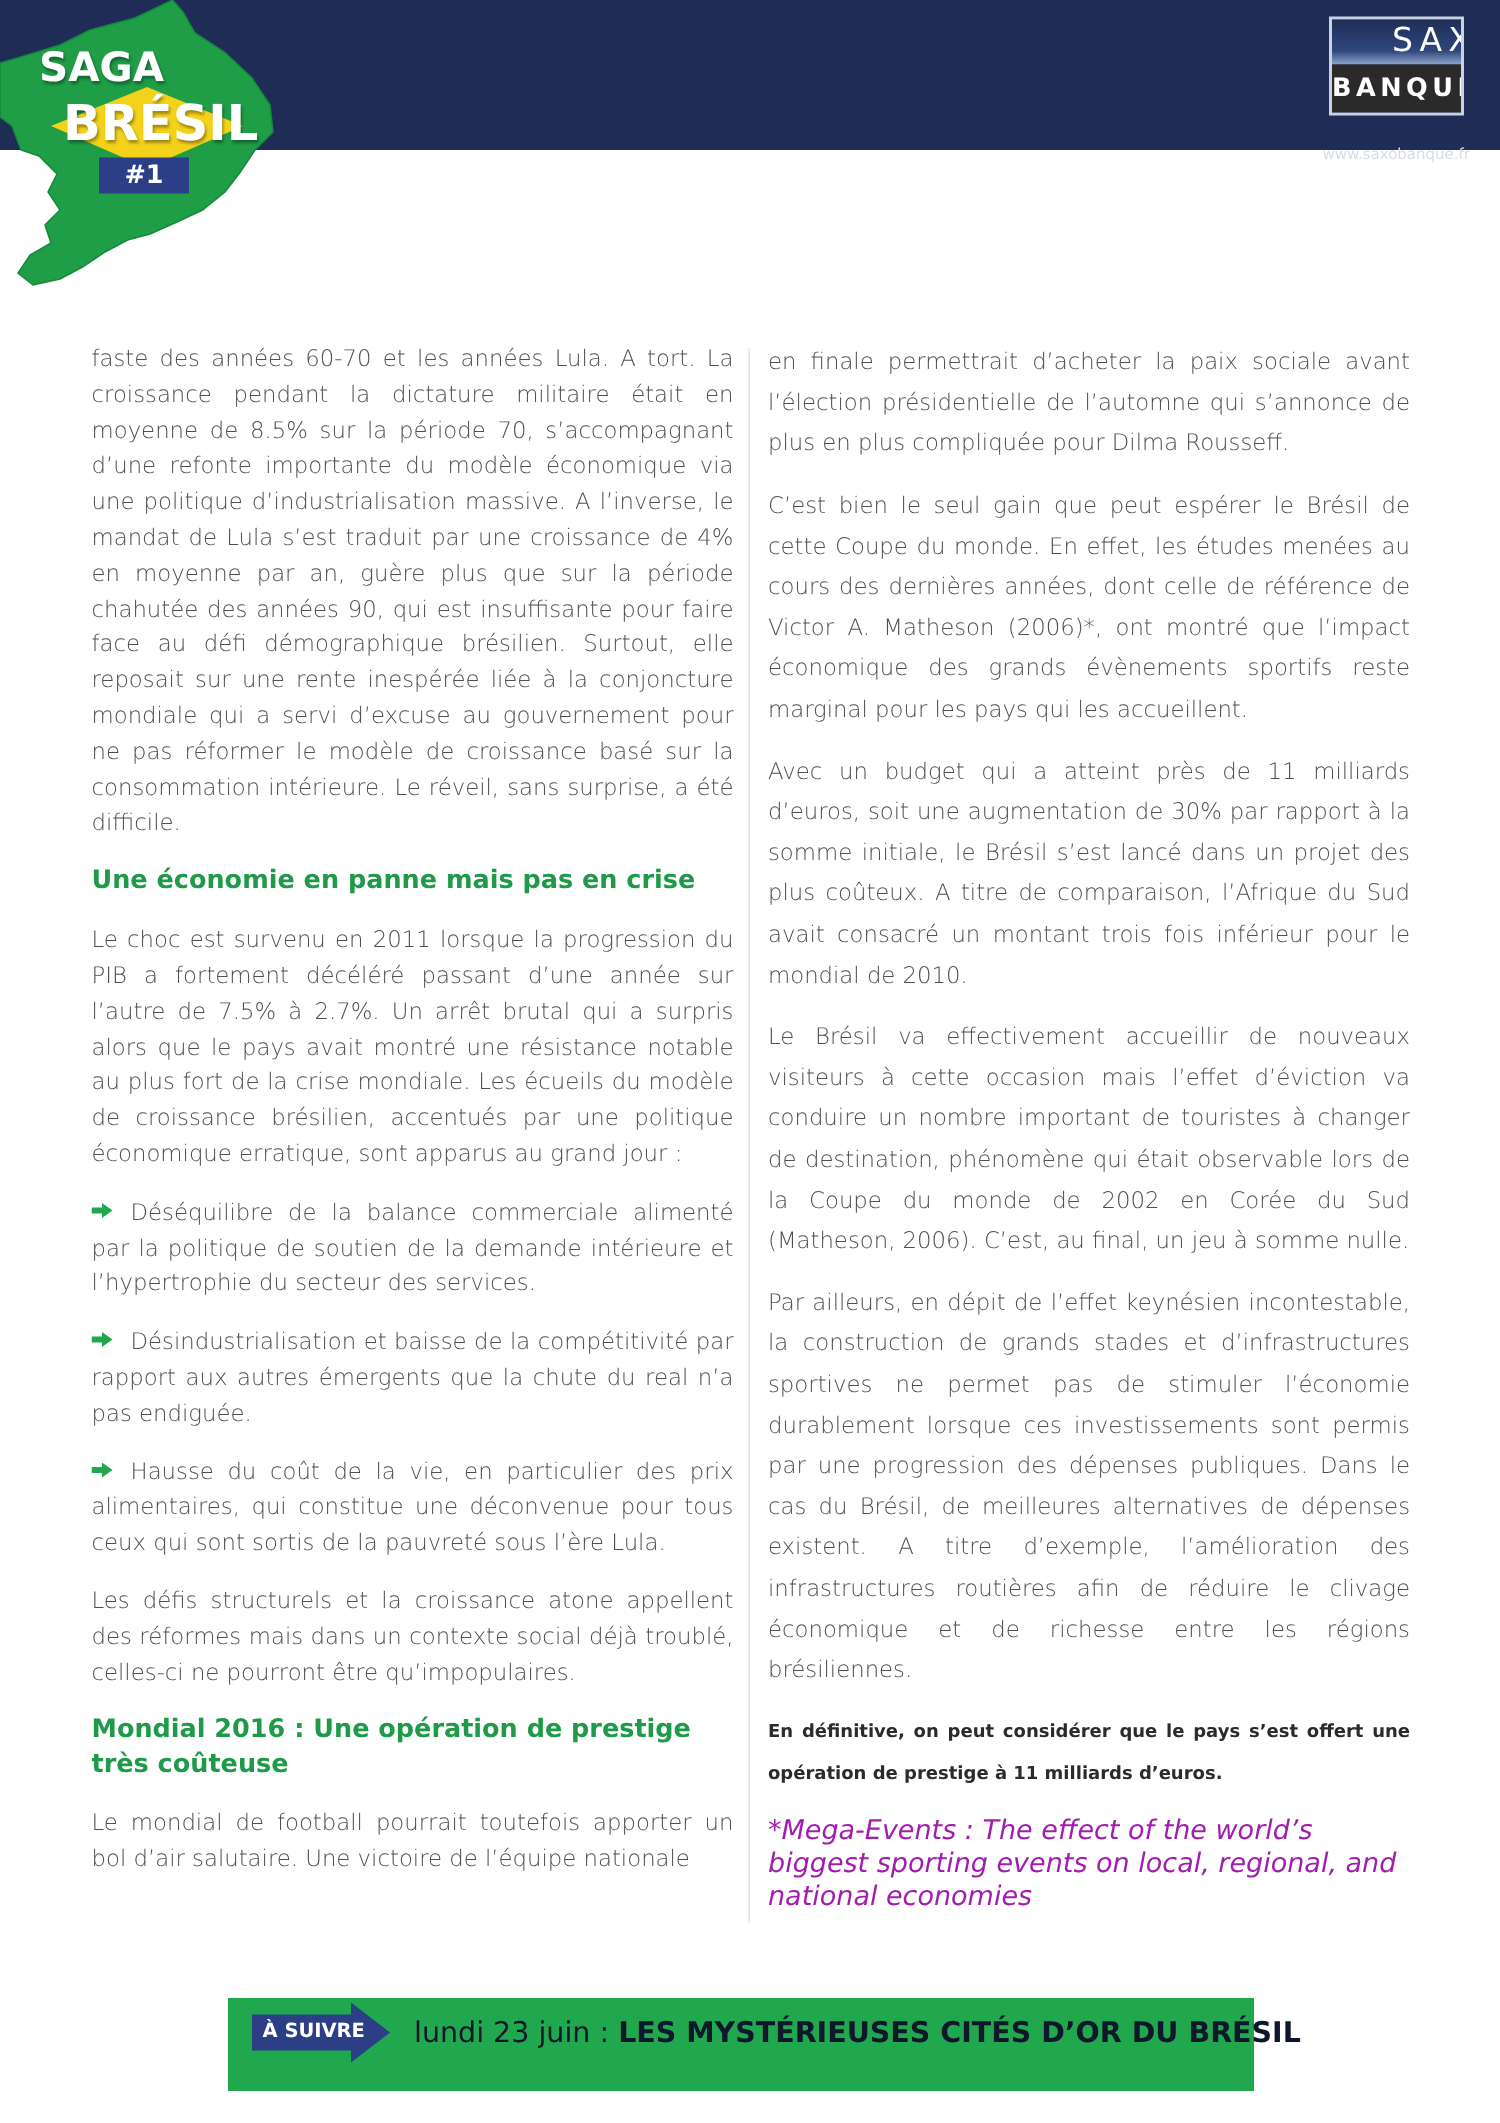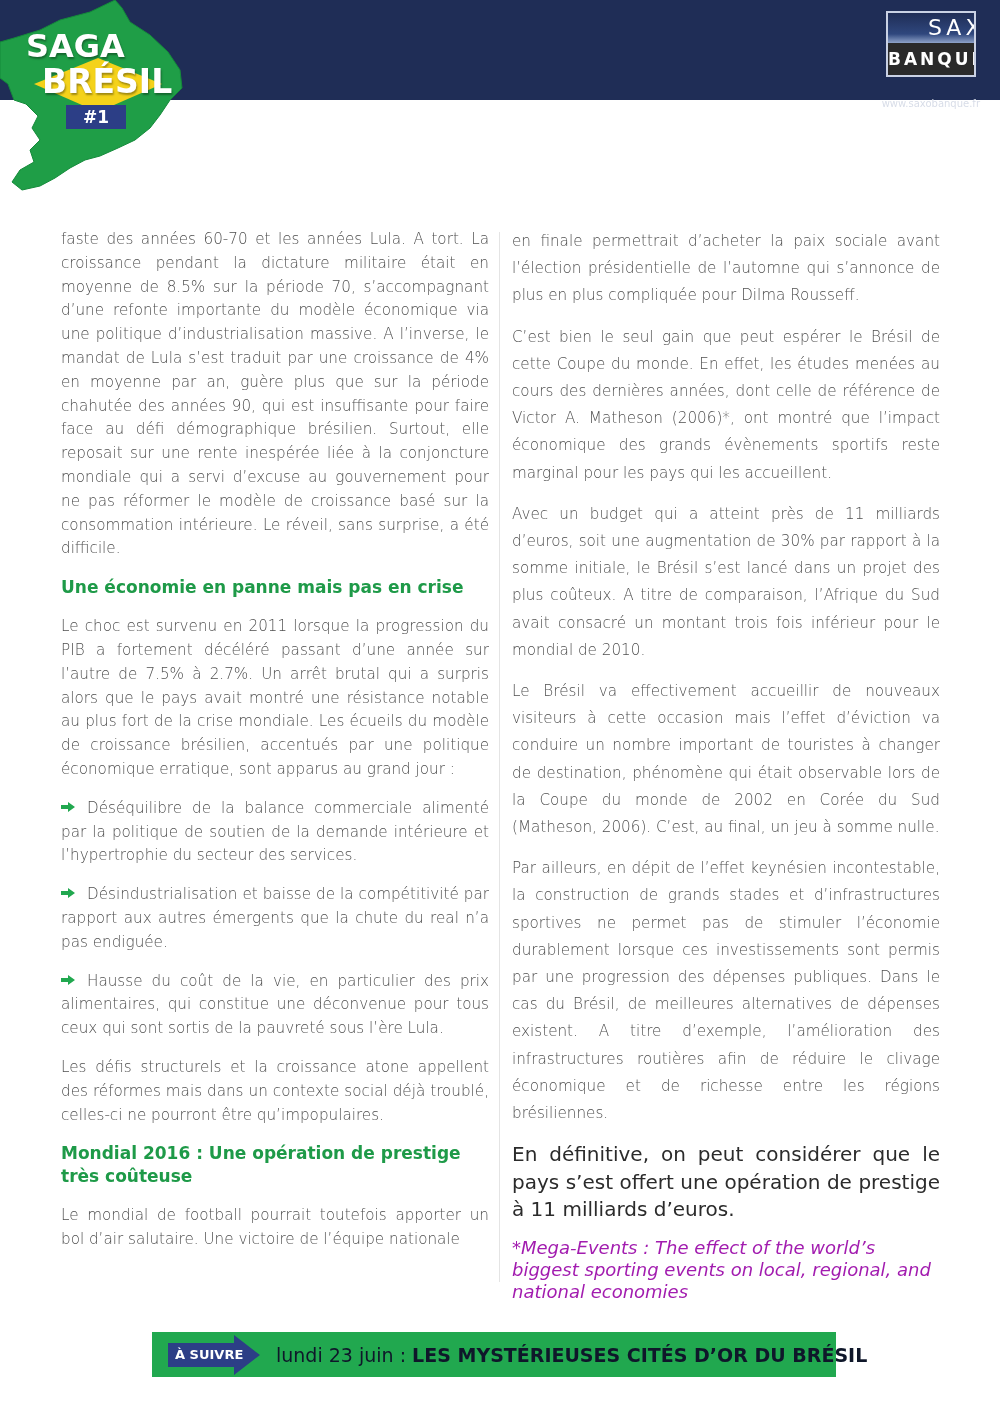--- a/index.html
+++ b/index.html
@@ -11,21 +11,21 @@
     position: absolute; left: 0; top: 0; width: 1000px; height: 100px; background: #1f2d56;
   }
   
   .saga-logo { position: absolute; left: 0; top: 0; width: 200px; height: 195px; }
   .saga-logo svg { position: absolute; left: 0; top: 0; }
   .saga-title {
     position: absolute; left: 26px; top: 28px; width: 160px;
     font-family: "DejaVu Sans", sans-serif; font-weight: bold; color: #ffffff;
     text-shadow: 1px 2px 2px rgba(0,0,0,0.35); line-height: 36px; letter-spacing: 0px;
   }
-  .saga-title .l1 { font-size: 32px; display: block; }
+  .saga-title .l1 { font-size: 27px; display: block; }
   .saga-title .l2 { font-size: 33px; display: block; margin-left: 16px; }
   .saga-badge {
     position: absolute; left: 66px; top: 105px; width: 60px; height: 24px;
     background: #2c3e86; color: #ffffff; font-weight: bold; font-size: 17px;
     text-align: center; line-height: 24px; font-family: "DejaVu Sans", sans-serif;
   }
   
   .saxo-box {
     position: absolute; left: 886px; top: 11px; width: 90px; height: 66px;
     border: 2px solid #c9d1e4; box-sizing: border-box; overflow: hidden;
@@ -59,28 +59,28 @@
   }
   h2.section {
     font-family: "DejaVu Sans", sans-serif; font-weight: bold; color: #1e9a48;
     font-size: 17px; line-height: 23px; margin: 4px 0 16px 0; text-align: left;
   }
   .bullet { margin: 0 0 16px 0; }
   .bullet-arrow {
     display: inline-block; width: 14px; height: 10px; margin-right: 12px; vertical-align: 1px;
   }
   .conclusion {
-    font-weight: normal; color: #2b2b2b; font-size: 20px;
+    font-weight: bold; color: #2b2b2b; font-size: 12px;
   }
   .footnote {
     font-style: italic; font-size: 18px; line-height: 22px; color: #a21caf; text-align: left;
   }
   
   .footer-banner {
-    position: absolute; left: 152px; top: 1332px; width: 684px; height: 45px; background: #21a84f;
+    position: absolute; left: 152px; top: 1332px; width: 684px; height: 62px; background: #21a84f;
   }
   .footer-arrow { position: absolute; left: 16px; top: 3px; }
   .footer-tag {
     position: absolute; left: 23px; top: 13px; width: 70px; color: #ffffff; font-weight: bold;
     font-size: 13px; font-family: "DejaVu Sans", sans-serif; line-height: 20px;
   }
   .footer-text {
     position: absolute; left: 124px; top: 10px; color: #0f172a; font-size: 19px; line-height: 26px;
     font-family: "DejaVu Sans", sans-serif; white-space: nowrap;
   }

